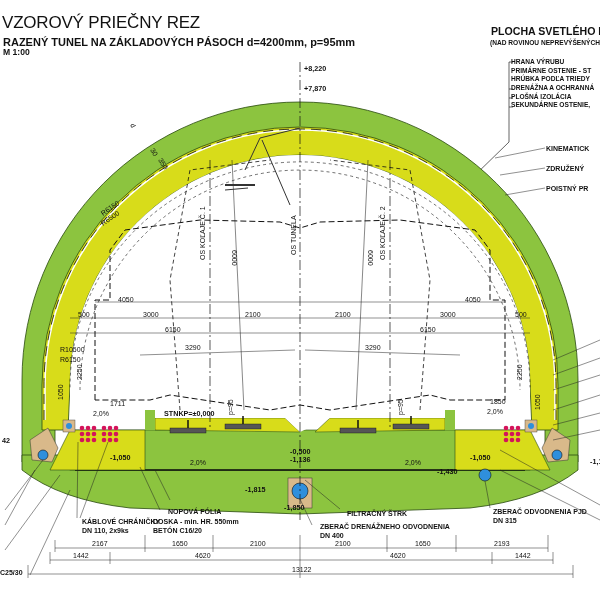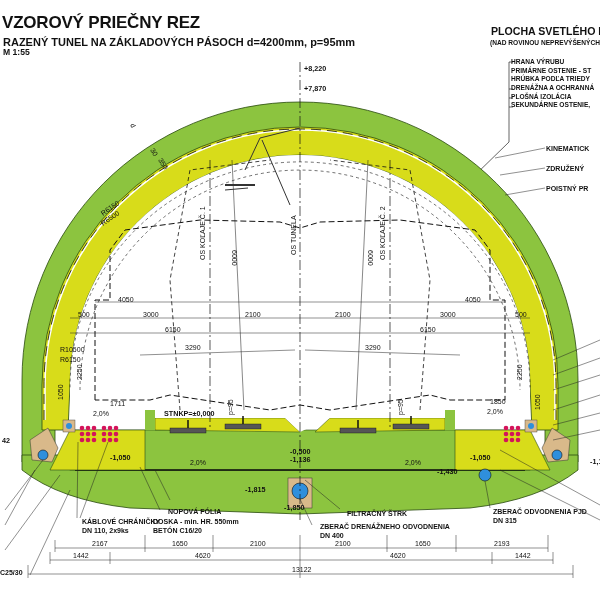--- a/index.html
+++ b/index.html
@@ -1,35 +1,35 @@
 <!DOCTYPE html>
 <html><head>
 <meta charset="utf-8">
 <style>
   html,body{margin:0;padding:0;background:#fff;}
   body{width:600px;height:592px;position:relative;overflow:hidden;font-family:"Liberation Sans",sans-serif;color:#111;}
-  .title{position:absolute;left:2px;top:13px;font-size:17px;font-weight:bold;letter-spacing:-0.2px;}
+  .title{position:absolute;left:2px;top:13px;font-size:17px;font-weight:normal;letter-spacing:-0.2px;}
   .subtitle{position:absolute;left:3px;top:36px;font-size:11px;font-weight:bold;}
   .scale{position:absolute;left:3px;top:47px;font-size:8.6px;font-weight:bold;}
   .right-title{position:absolute;left:491px;top:25px;font-size:10.6px;font-weight:bold;white-space:nowrap;}
   .right-sub{position:absolute;left:490px;top:39px;font-size:6.6px;font-weight:bold;white-space:nowrap;}
   .legend{position:absolute;left:511px;top:58px;font-size:6.6px;font-weight:bold;line-height:8.7px;white-space:nowrap;}
   .legend div{height:8.7px;}
   svg{position:absolute;left:0;top:0;}
   svg text{font-family:"Liberation Sans",sans-serif;font-weight:bold;fill:#111;}
   .lbl{font-size:7.2px;}
   .dim{font-size:7px;font-weight:normal !important;}
   .callout{position:absolute;font-size:7px;font-weight:bold;white-space:nowrap;line-height:9px;}
 </style>
 </head>
 <body>
 
 <div class="title">VZOROVÝ PRIEČNY REZ</div>
 <div class="subtitle">RAZENÝ TUNEL NA ZÁKLADOVÝCH PÁSOCH d=4200mm, p=95mm</div>
-<div class="scale">M 1:55</div>
+<div class="scale">M 1:00</div>
 
 <div class="right-title">PLOCHA SVETLÉHO PRIE</div>
 <div class="right-sub">(NAD ROVINOU NEPREVÝŠENÝCH</div>
 <div class="legend">
   <div>HRANA VÝRUBU</div>
   <div>PRIMÁRNE OSTENIE - ST</div>
   <div>HRÚBKA PODĽA TRIEDY</div>
   <div>DRENÁŽNA A OCHRANNÁ</div>
   <div>PLOŠNÁ IZOLÁCIA</div>
   <div>SEKUNDÁRNE OSTENIE,</div>

